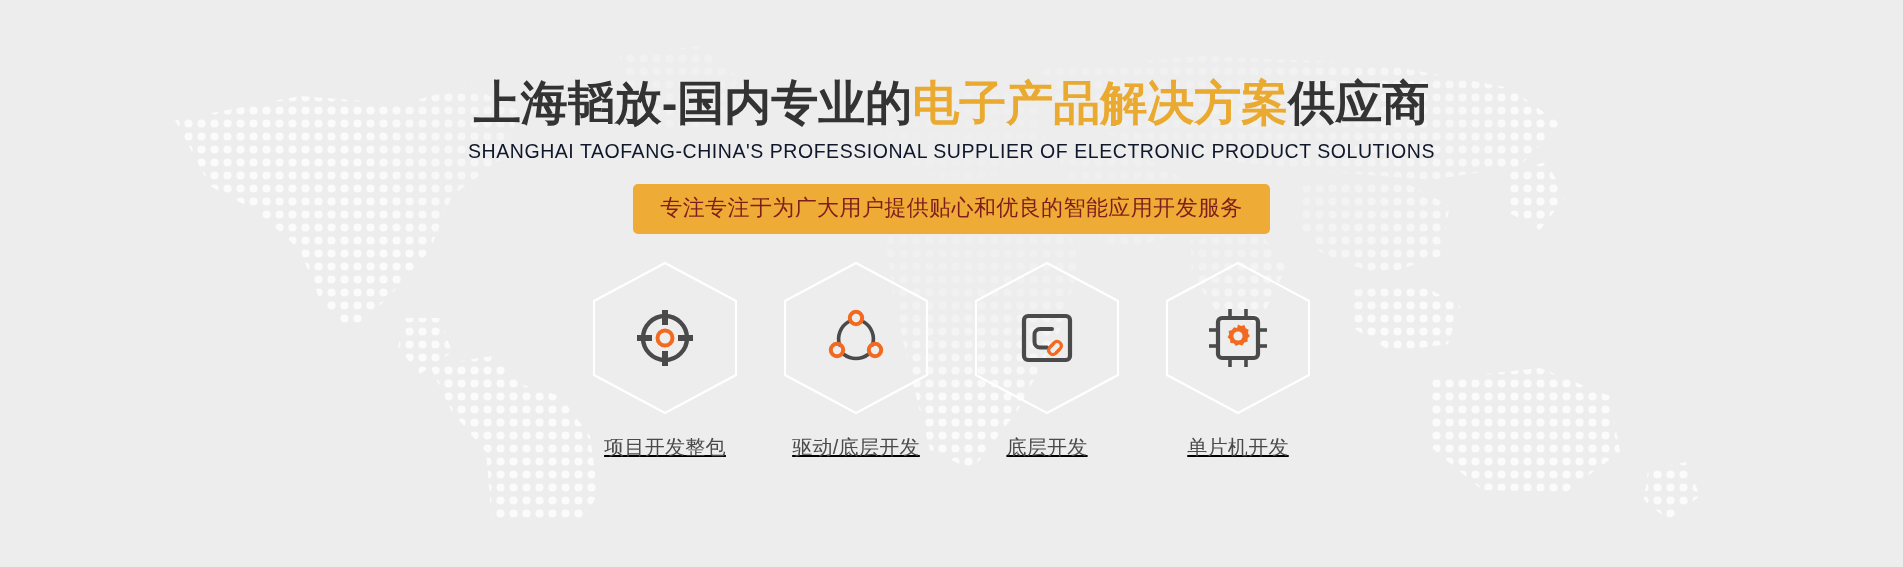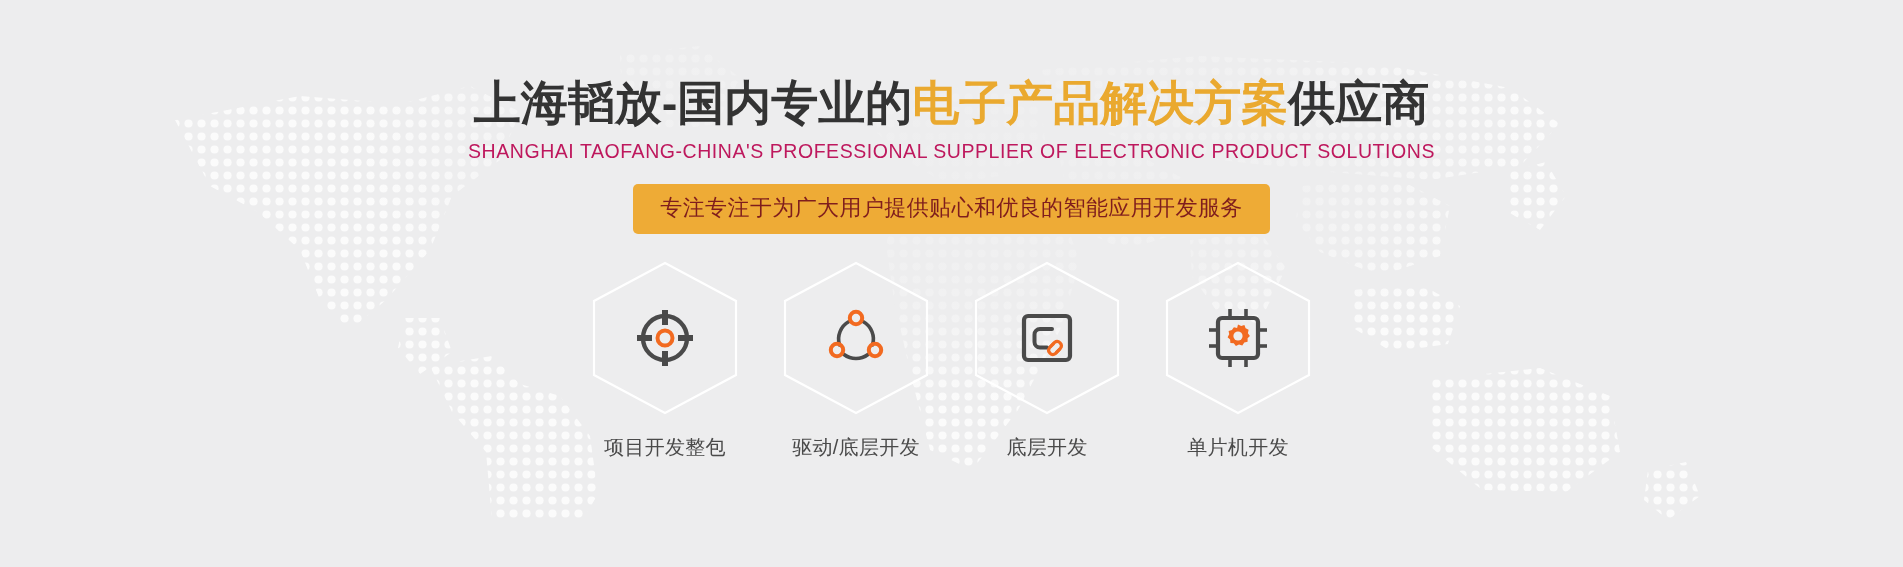--- a/index.html
+++ b/index.html
@@ -64,21 +64,21 @@
     white-space: nowrap;
   }
   .headline .hl {
     color: #eaa92f;
   }
 
   .subhead {
     margin-top: 13px;
     font-size: 19.5px;
     letter-spacing: 0.55px;
-    color: #be185d;
+    color: #0f172a;
     white-space: nowrap;
   }
 
   .badge {
     margin-top: 21px;
     background: #eeab36;
     color: #7f1d1d;
     font-size: 22px;
     letter-spacing: 0.4px;
     padding: 9px 27px 11px 27px;
@@ -93,20 +93,21 @@
     flex-direction: row;
     align-items: flex-start;
     justify-content: center;
     gap: 21px;
   }
   .service {
     width: 170px;
     display: flex;
     flex-direction: column;
     align-items: center;
+    text-decoration: underline;
   }
   .hexwrap {
     position: relative;
     width: 150px;
     height: 156px;
     display: flex;
     align-items: center;
     justify-content: center;
   }
   .hexwrap > svg.hexoutline {

